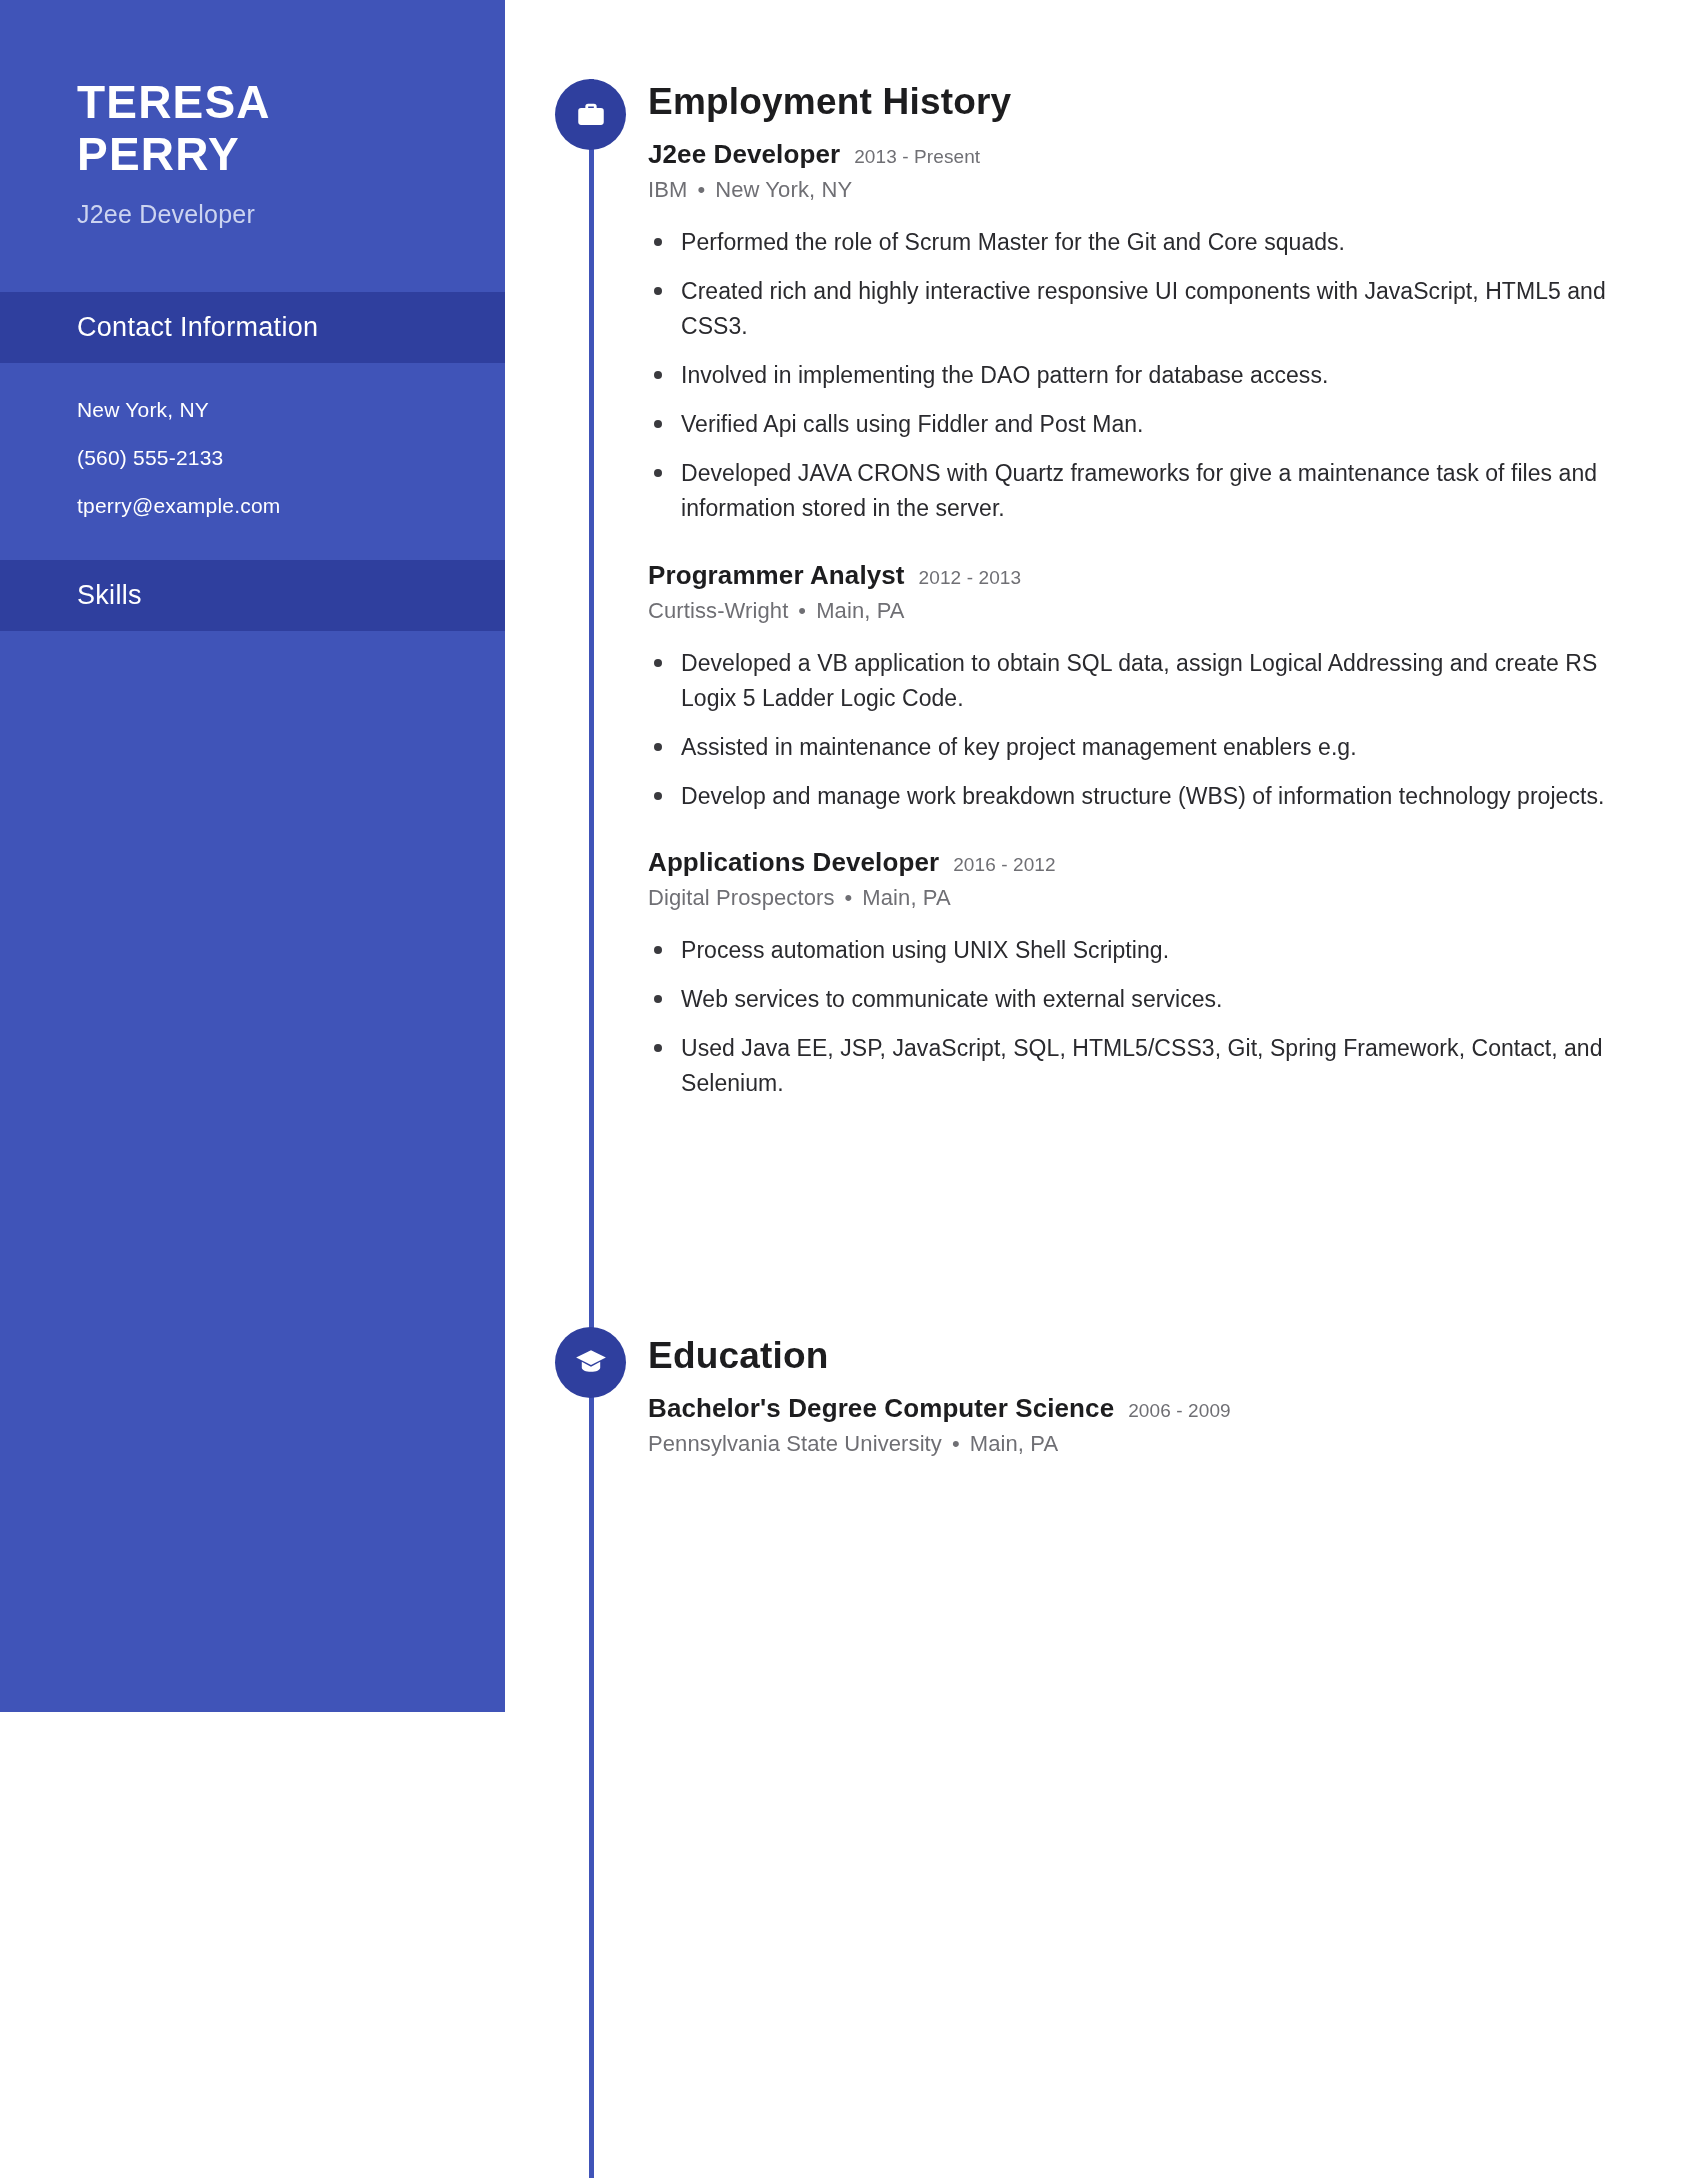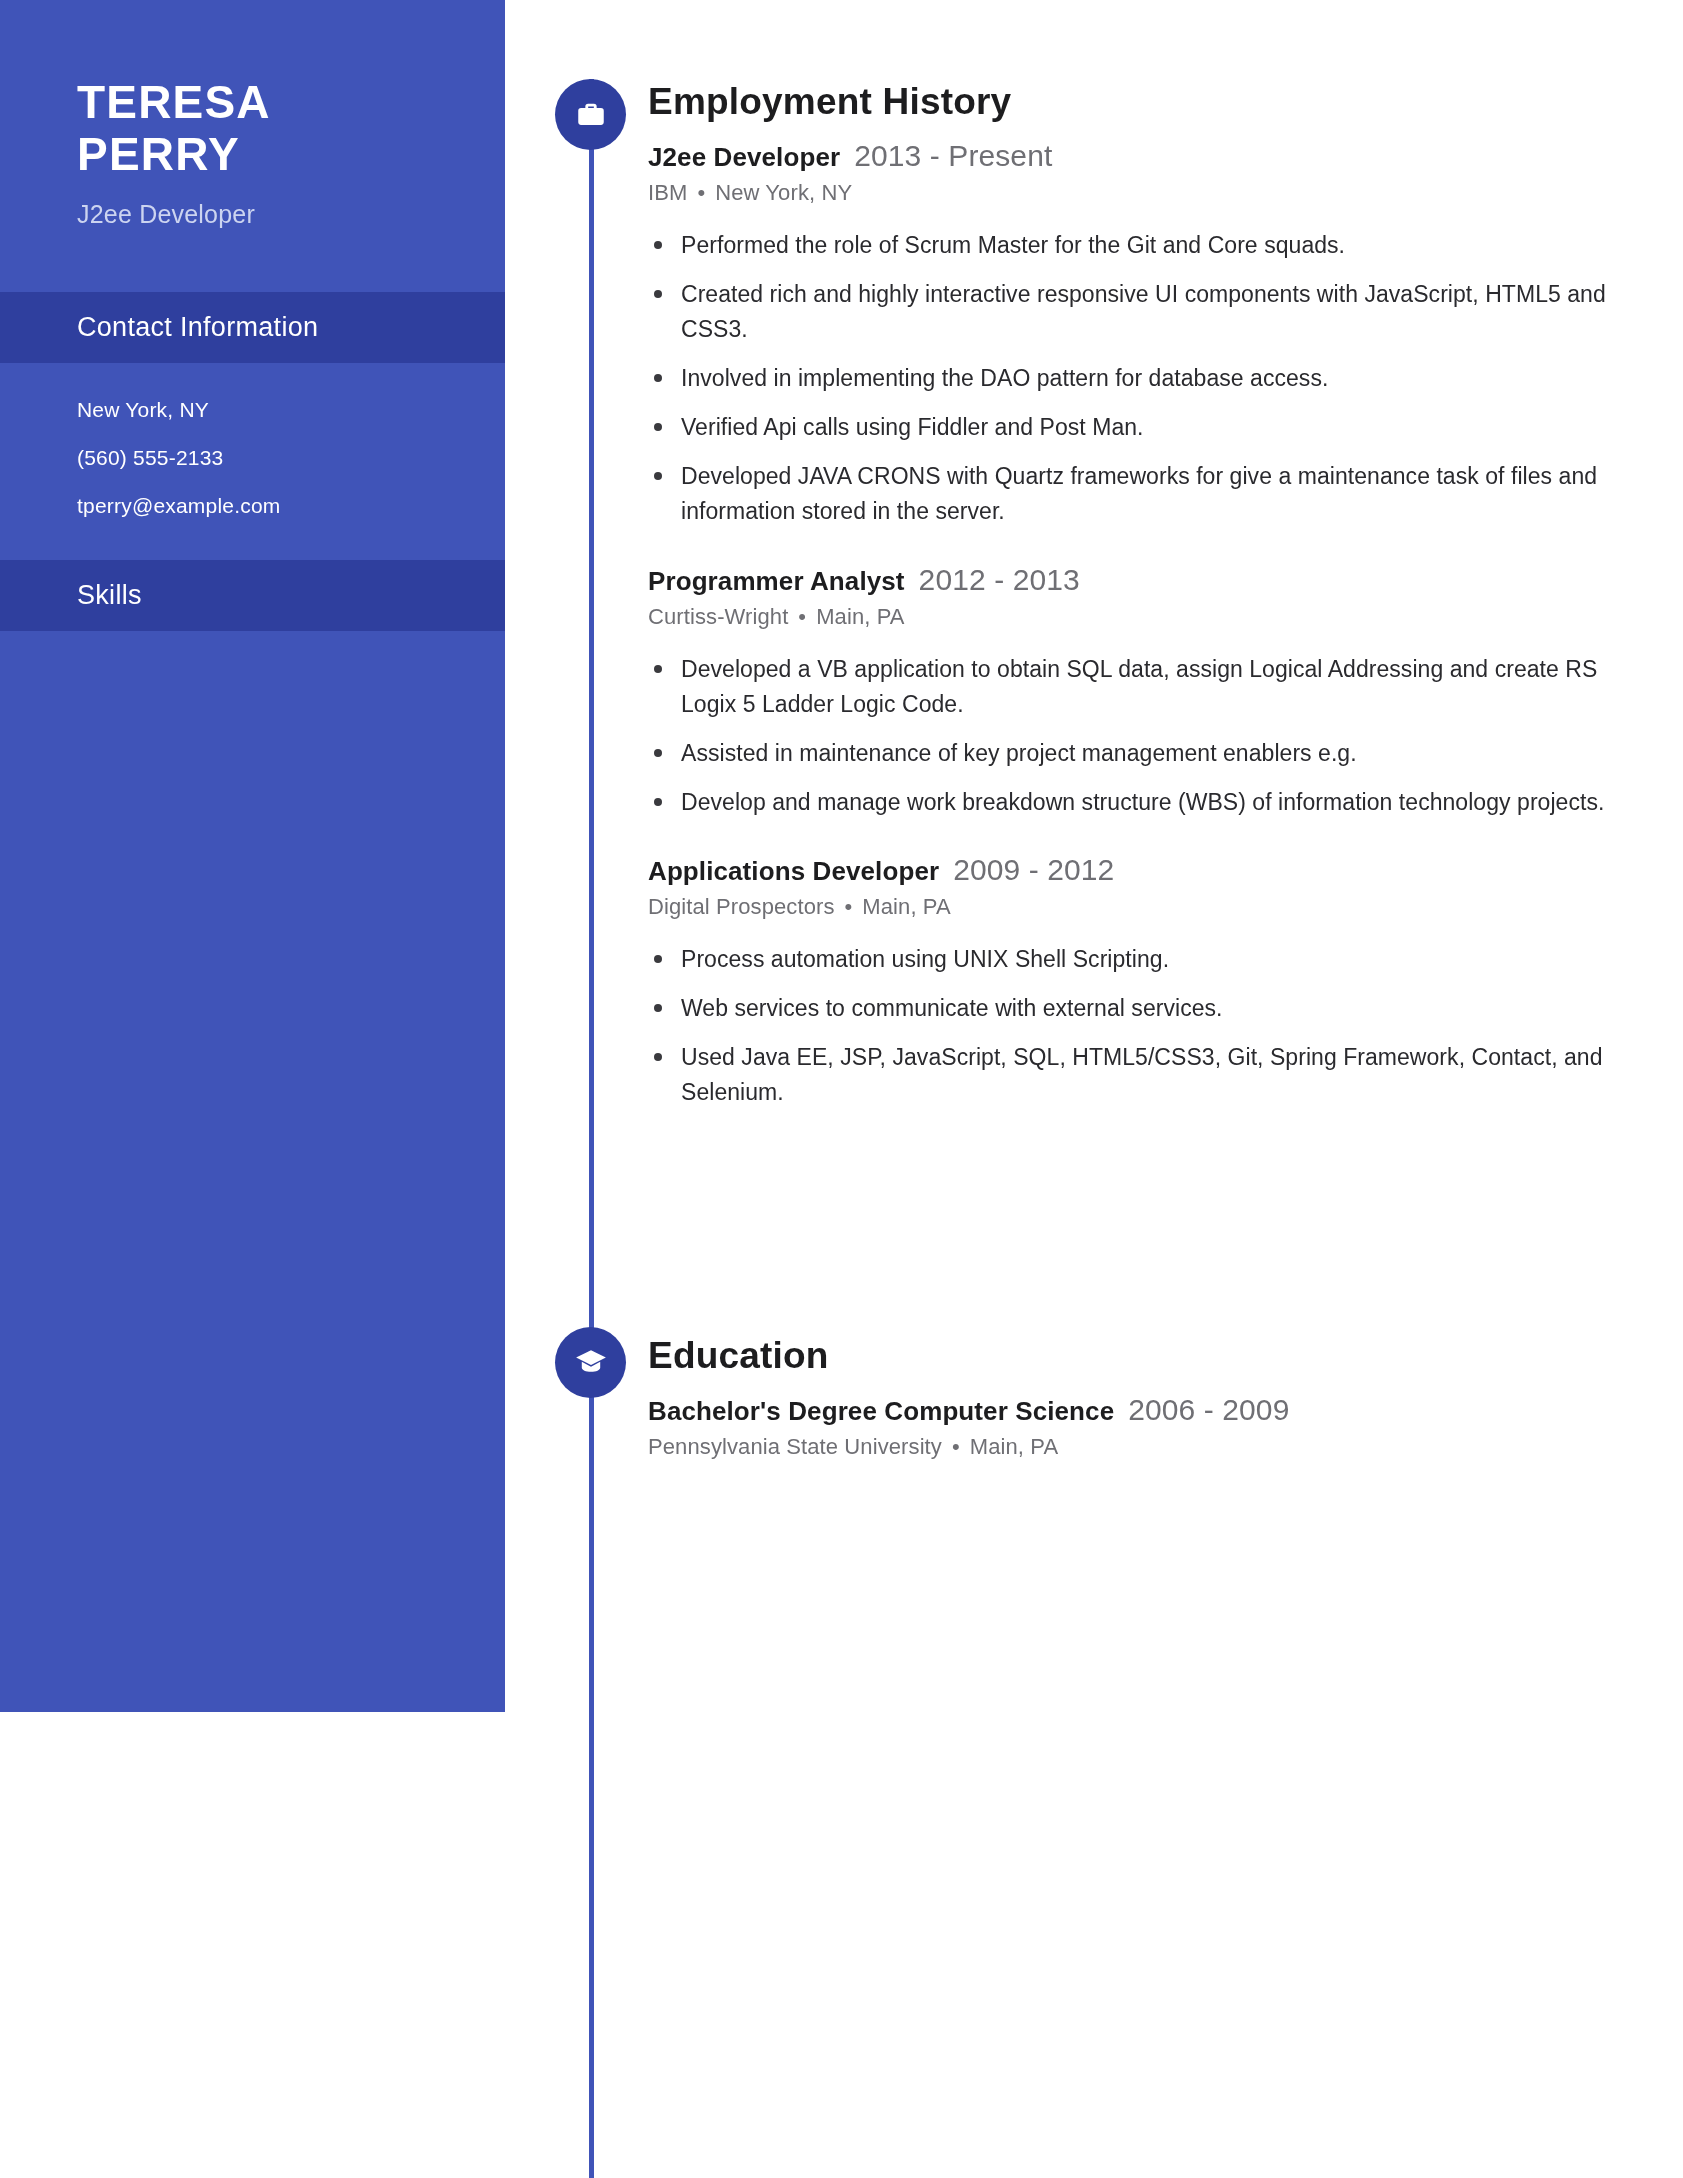--- a/index.html
+++ b/index.html
@@ -159,21 +159,21 @@
   }
 
   .entry-title {
     font-size: 26px;
     font-weight: bold;
     color: #1d1d1f;
     letter-spacing: 0.1px;
   }
 
   .entry-dates {
-    font-size: 30px;
+    font-size: 19px;
     font-weight: 400;
     color: #6f6f74;
     margin-left: 14px;
     letter-spacing: 0.1px;
   }
 
   .entry-meta {
     font-size: 22px;
     color: #6f6f74;
     letter-spacing: 0.1px;
@@ -291,21 +291,21 @@
         <ul class="bullets">
           <li class="bullet">Developed a VB application to obtain SQL data, assign Logical Addressing and create RS Logix 5 Ladder Logic Code.</li>
           <li class="bullet">Assisted in maintenance of key project management enablers e.g.</li>
           <li class="bullet">Develop and manage work breakdown structure (WBS) of information technology projects.</li>
         </ul>
       </div>
 
       <div class="entry">
         <div class="entry-title-row">
           <span class="entry-title">Applications Developer</span>
-          <span class="entry-dates">2009 - 2012</span>
+          <span class="entry-dates">2016 - 2012</span>
         </div>
         <div class="entry-meta">
           <span>Digital Prospectors</span><span class="dot-sep">•</span><span>Main, PA</span>
         </div>
         <ul class="bullets">
           <li class="bullet">Process automation using UNIX Shell Scripting.</li>
           <li class="bullet">Web services to communicate with external services.</li>
           <li class="bullet">Used Java EE, JSP, JavaScript, SQL, HTML5/CSS3, Git, Spring Framework, Contact, and Selenium.</li>
         </ul>
       </div>

